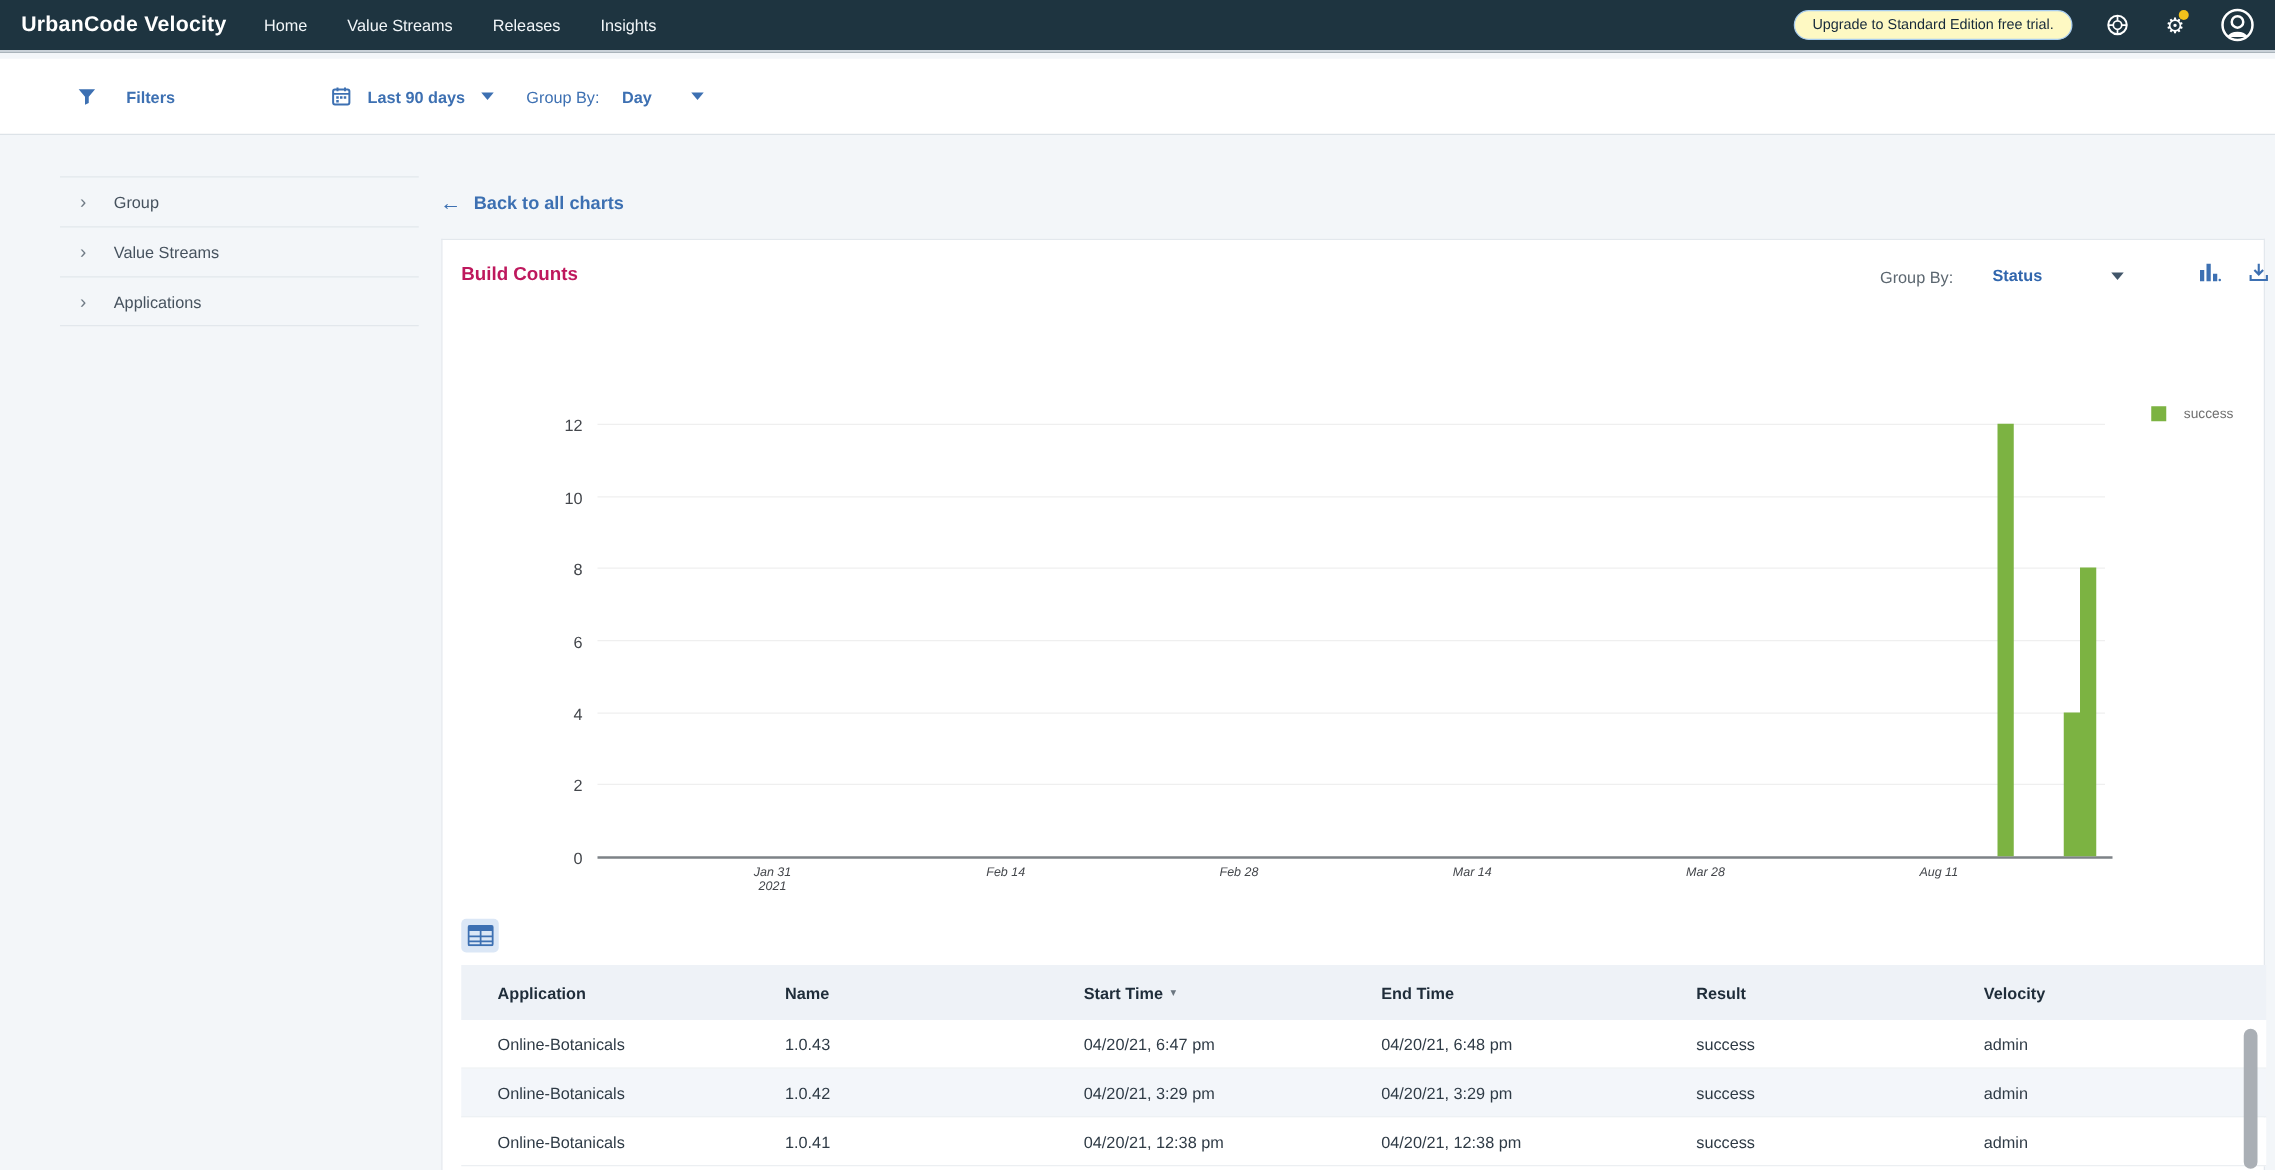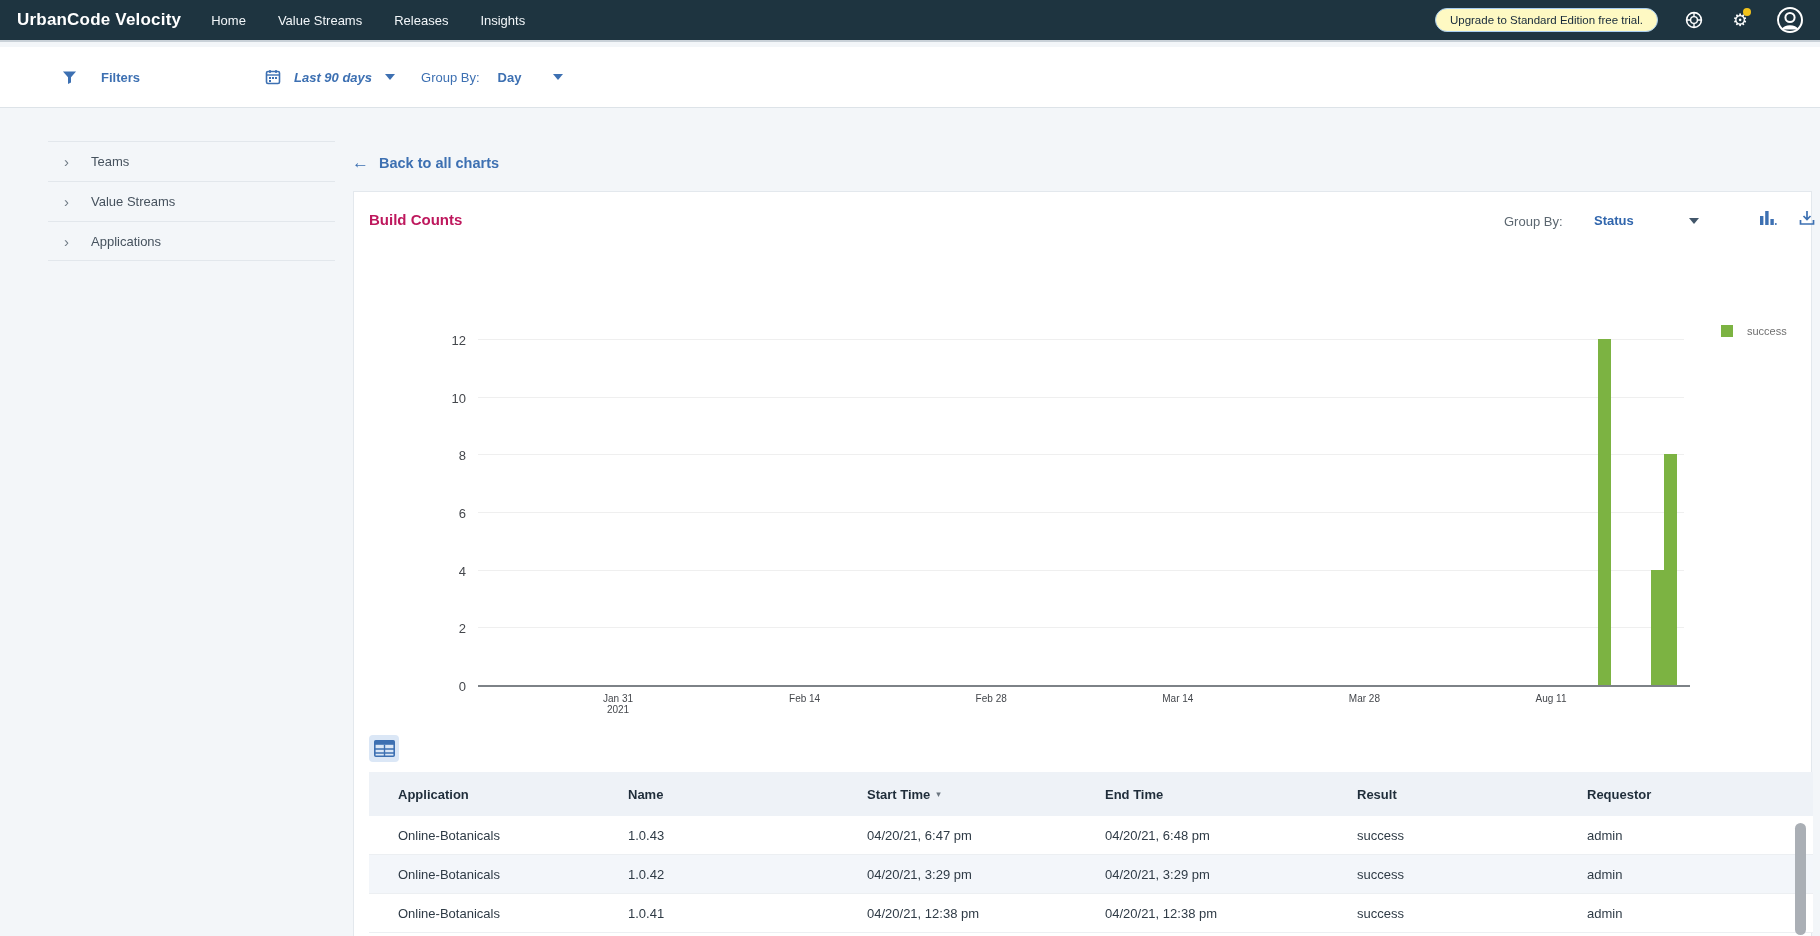--- a/index.html
+++ b/index.html
@@ -19,21 +19,21 @@
   .nav-icon{width:20px;height:20px;display:flex;align-items:center;justify-content:center;position:relative;cursor:pointer;}
   .gear-glyph{color:#ffffff;font-size:17px;line-height:1;}
   .gear-dot{position:absolute;right:-1px;top:-2px;width:8px;height:8px;border-radius:50%;background:#f1c21b;}
 
   
   .filterbar{position:absolute;left:0;top:47px;width:1820px;height:61px;background:#ffffff;
              border-bottom:1px solid #dde3e8;display:flex;align-items:center;padding-left:62px;
              color:#3d70b2;font-size:13px;}
   .filters-group{display:flex;align-items:center;gap:8px;cursor:pointer;}
   .filters-label{font-weight:bold;padding-left:16px;}
-  .daterange-group{display:flex;align-items:center;margin-left:125px;gap:13px;cursor:pointer;font-style:italic;}
+  .daterange-group{display:flex;align-items:center;margin-left:125px;gap:13px;cursor:pointer;}
   .daterange-value{font-weight:bold;}
   .caret-down{width:0;height:0;border-left:5px solid transparent;border-right:5px solid transparent;
               border-top:6px solid #3d70b2;display:inline-block;}
   .groupby-group{display:flex;align-items:center;margin-left:26px;gap:18px;cursor:pointer;}
   .groupby-value{font-weight:bold;}
 
   
   .sidebar{position:absolute;left:48px;top:141px;width:287px;}
   .sidebar-item{height:40px;display:flex;align-items:center;gap:22px;border-top:1px solid #e2e7ec;
                 padding-left:16px;color:#46525e;font-size:13px;cursor:pointer;}
@@ -52,21 +52,21 @@
   .card-gb-value{position:absolute;left:1240px;top:21px;font-size:13px;font-weight:bold;color:#3166ad;cursor:pointer;}
   .card-gb-caret{position:absolute;left:1335px;top:26px;border-top-color:#42566a;cursor:pointer;}
   .chart-type-icon{position:absolute;left:1405px;top:17px;cursor:pointer;}
   .download-icon{position:absolute;left:1444px;top:17px;cursor:pointer;}
 
   
   .chart-canvas{position:absolute;left:0;top:0;width:1459px;height:620px;}
   .gridline{position:absolute;left:124px;width:1206px;height:1px;background:#efefef;}
   .axis-line{position:absolute;left:124px;width:1212px;height:2px;background:#7d8287;}
   .y-tick-label{position:absolute;left:60px;width:52px;text-align:right;font-size:13px;color:#44474c;}
-  .x-tick-label{position:absolute;transform:translateX(-50%);font-size:10px;color:#44474c;text-align:center;white-space:nowrap;}
+  .x-tick-label{position:absolute;transform:translateX(-50%);font-size:10px;color:#44474c;text-align:center;white-space:nowrap;font-style:italic;}
   .bar{position:absolute;width:13px;}
   .legend{position:absolute;left:1367px;top:133px;display:flex;align-items:center;gap:14px;cursor:pointer;}
   .legend-swatch{width:12px;height:12px;}
   .legend-label{font-size:11px;color:#6f6f6f;}
 
   
   .table-icon-btn{position:absolute;left:15px;top:543px;width:30px;height:27px;background:#dbe7f6;
                   border-radius:4px;display:flex;align-items:center;justify-content:center;cursor:pointer;}
   .data-table{position:absolute;left:15px;top:580px;width:1444px;font-size:13px;}
   .t-row{display:grid;grid-template-columns:230px 239px 238px 252px 230px auto;padding-left:29px;align-items:center;}
@@ -144,21 +144,21 @@
     <div class="groupby-group">
       <span>Group By:</span>
       <span class="groupby-value">Day</span>
       <span class="caret-down" style="margin-left:14px;"></span>
     </div>
   </div>
 
   <aside class="sidebar">
     <div class="sidebar-item">
       <span class="chev-right">›</span>
-      <span>Teams</span>
+      <span>Group</span>
     </div>
     <div class="sidebar-item">
       <span class="chev-right">›</span>
       <span>Value Streams</span>
     </div>
     <div class="sidebar-item">
       <span class="chev-right">›</span>
       <span>Applications</span>
     </div>
   </aside>
@@ -242,21 +242,21 @@
             <span>Start Time</span>
             <span class="sort-caret">▾</span>
           </div>
           <div class="th">
             <span>End Time</span>
           </div>
           <div class="th">
             <span>Result</span>
           </div>
           <div class="th">
-            <span>Requestor</span>
+            <span>Velocity</span>
           </div>
         </div>
       <div class="t-body">
           <div class="t-row">
             <div class="td">Online-Botanicals</div>
             <div class="td">1.0.43</div>
             <div class="td">04/20/21, 6:47 pm</div>
             <div class="td">04/20/21, 6:48 pm</div>
             <div class="td">success</div>
             <div class="td">admin</div>

